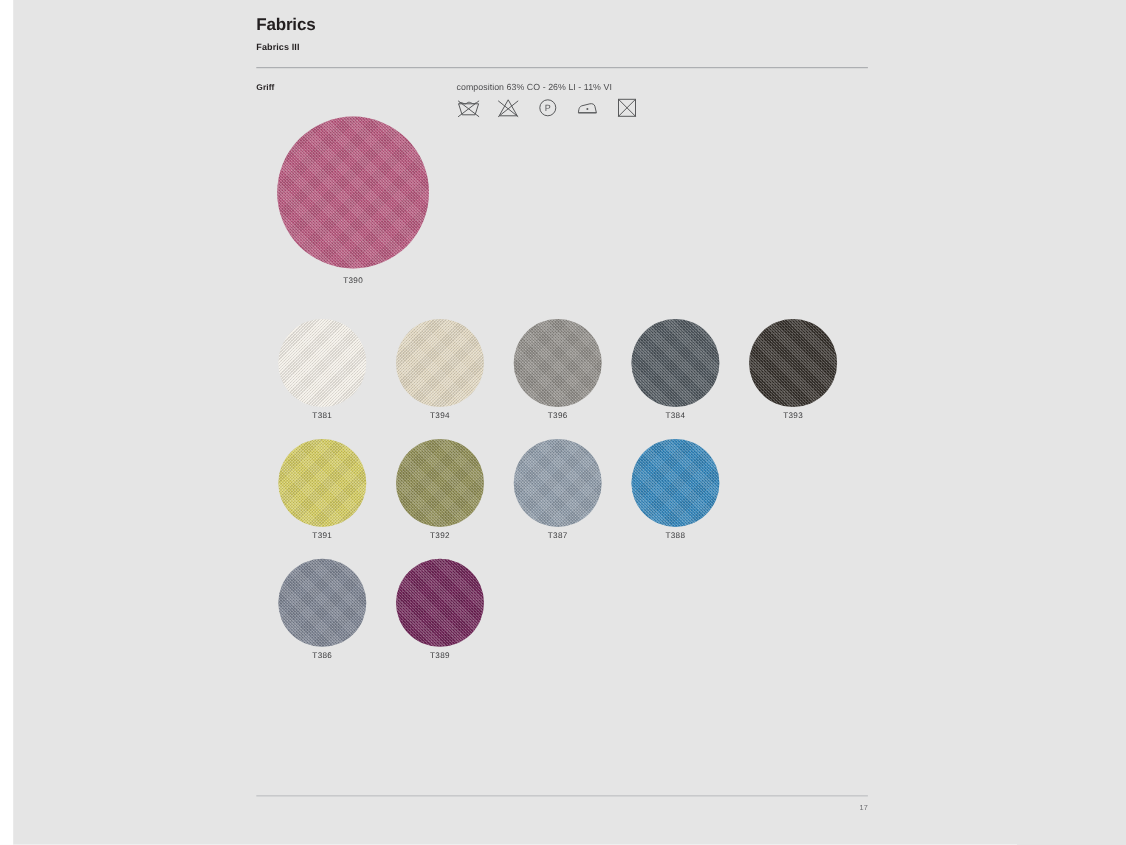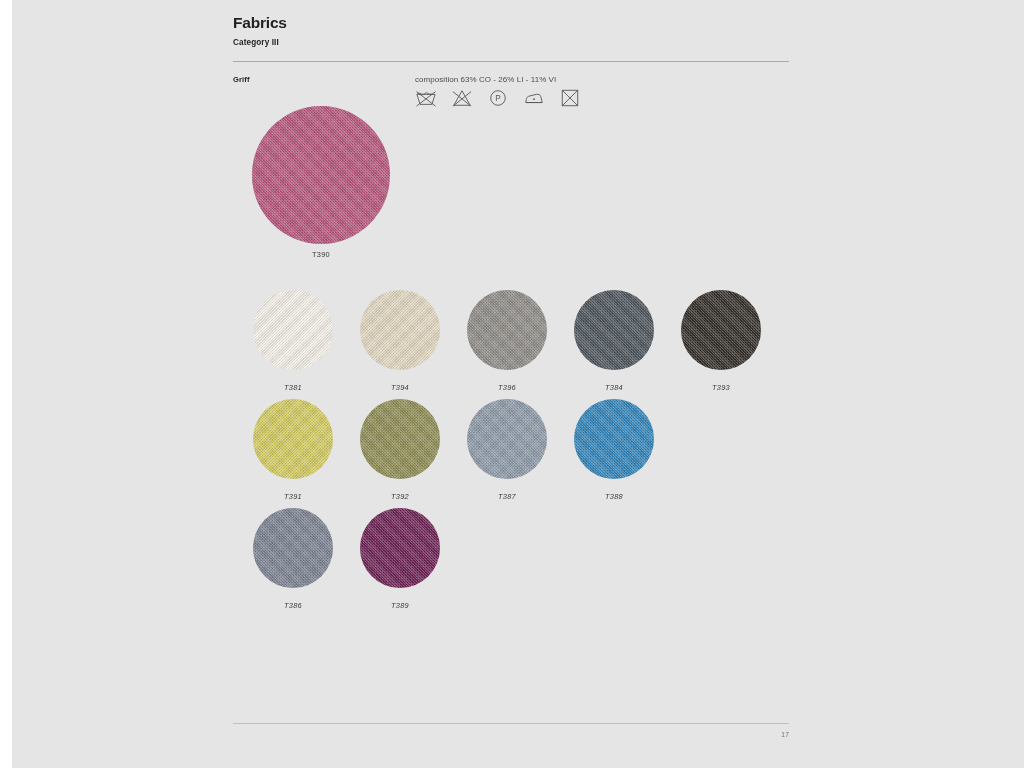--- a/index.html
+++ b/index.html
@@ -130,21 +130,21 @@
     height: 80px;
   }
   .swatch-label {
     font-size: 7.4px;
     letter-spacing: 0.3px;
     color: #3a3a3c;
     text-align: center;
     line-height: 1;
   }
   .swatch-big .swatch-label { margin-top: 7px; }
-  .swatch-small .swatch-label { margin-top: 14px; font-style: italic; }
+  .swatch-small .swatch-label { margin-top: 4px; }
 
   
   .rule-bottom {
     position: absolute;
     left: 221px;
     top: 723px;
     width: 556px;
     height: 1px;
     background: #bcbec0;
   }
@@ -159,21 +159,21 @@
     letter-spacing: 0.2px;
   }
 </style>
 </head>
 <body>
 
 <div class="page">
 
   <div class="header">
     <h1 class="page-title">Fabrics</h1>
-    <div class="page-subtitle">Category III</div>
+    <div class="page-subtitle">Fabrics III</div>
   </div>
 
   <div class="rule-top"></div>
 
   <div class="griff-label">Griff</div>
   <div class="composition">composition 63% CO - 26% LI - 11% VI</div>
 
   <div class="care-icons">
     <span class="care-icon">
       <svg viewBox="0 0 24 22" width="22" height="20">

